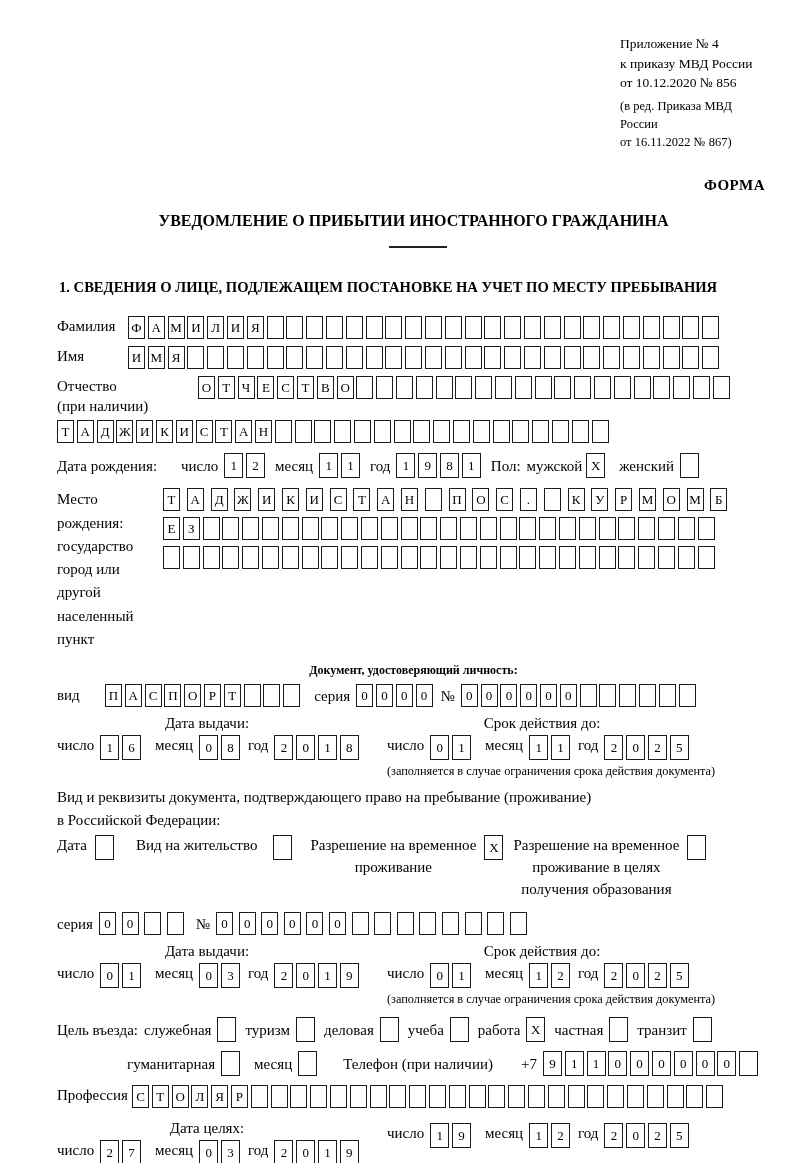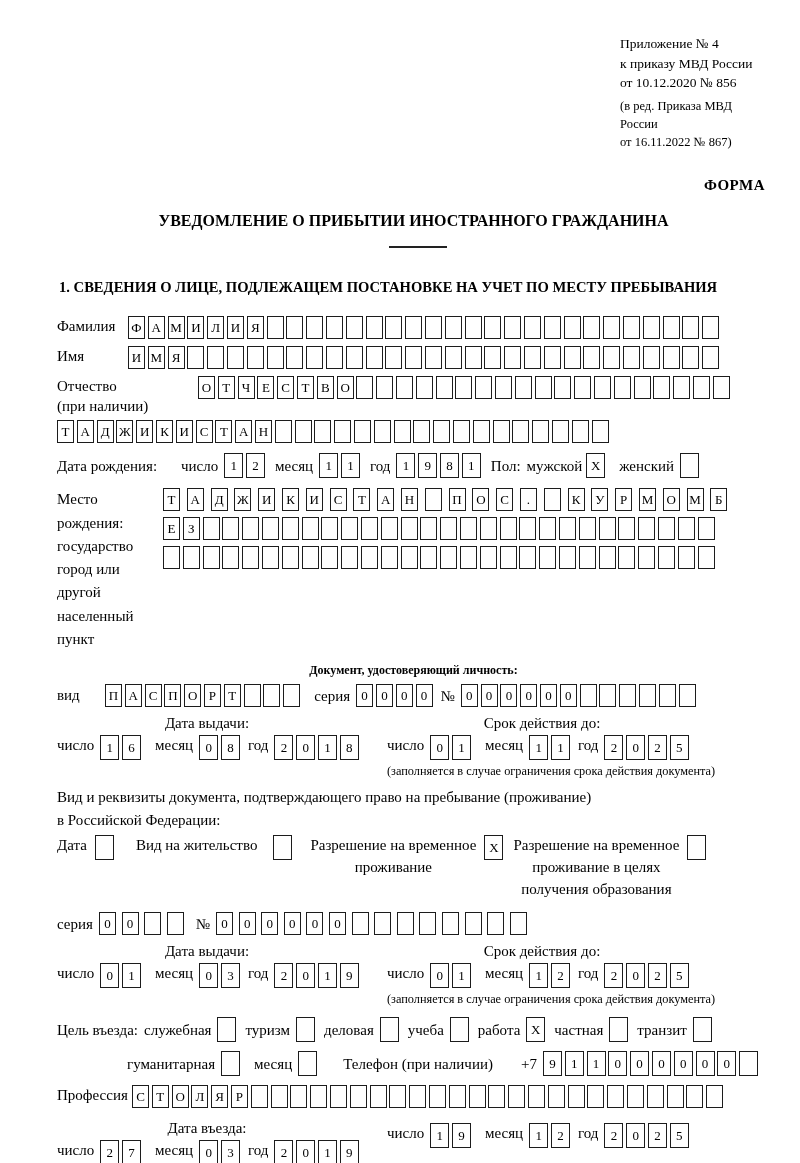--- a/index.html
+++ b/index.html
@@ -611,21 +611,21 @@
         <span class="cell"></span>
         <span class="cell"></span>
         <span class="cell"></span>
         <span class="cell"></span>
         <span class="cell"></span>
       </div>
   </div>
 
   <div class="row" style="margin-top:12px;">
     <div style="width:330px;">
-      <div class="subhead" style="text-align:center;width:300px;">Дата въезда:</div>
+      <div class="subhead" style="text-align:center;width:300px;">Дата целях:</div>
       <div class="dgroup" style="margin-top:3px;">
         <span class="dlabel">число</span>
         <div class="boxes big">
             <span class="cell">2</span>
             <span class="cell">7</span>
           </div>
         <span class="dlabel" style="margin-left:6px;">месяц</span>
         <div class="boxes big">
             <span class="cell">0</span>
             <span class="cell">3</span>

